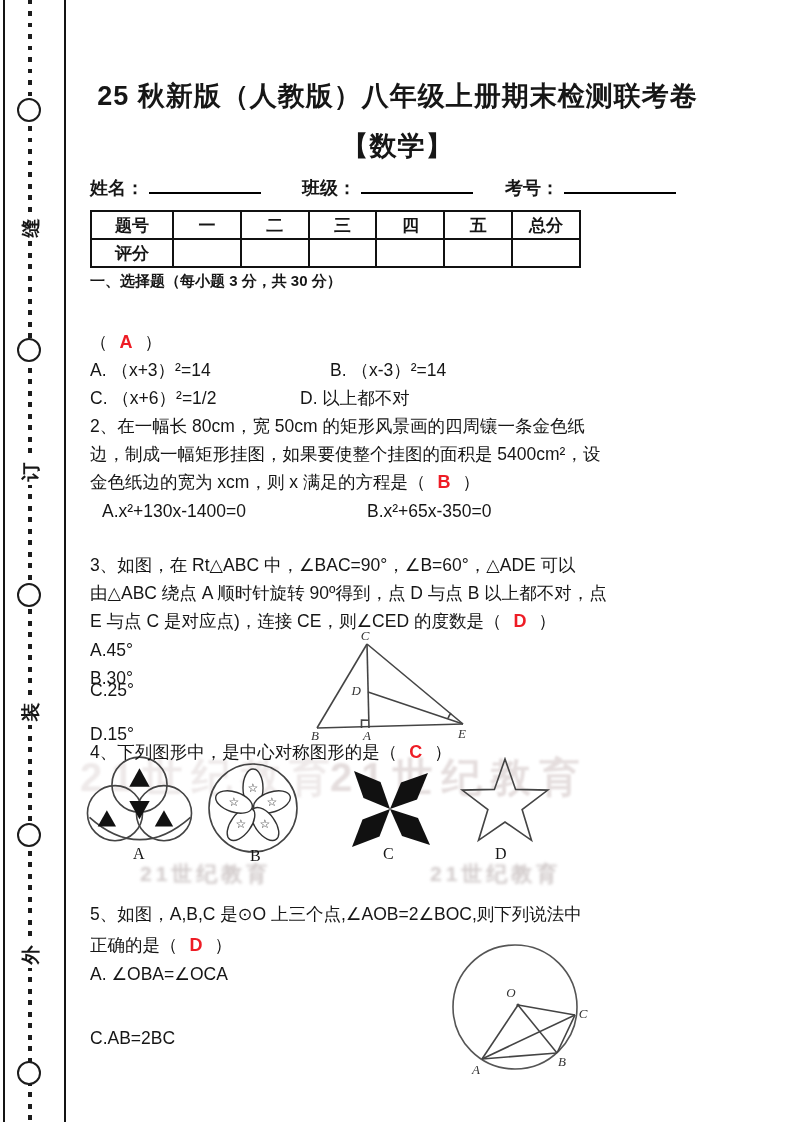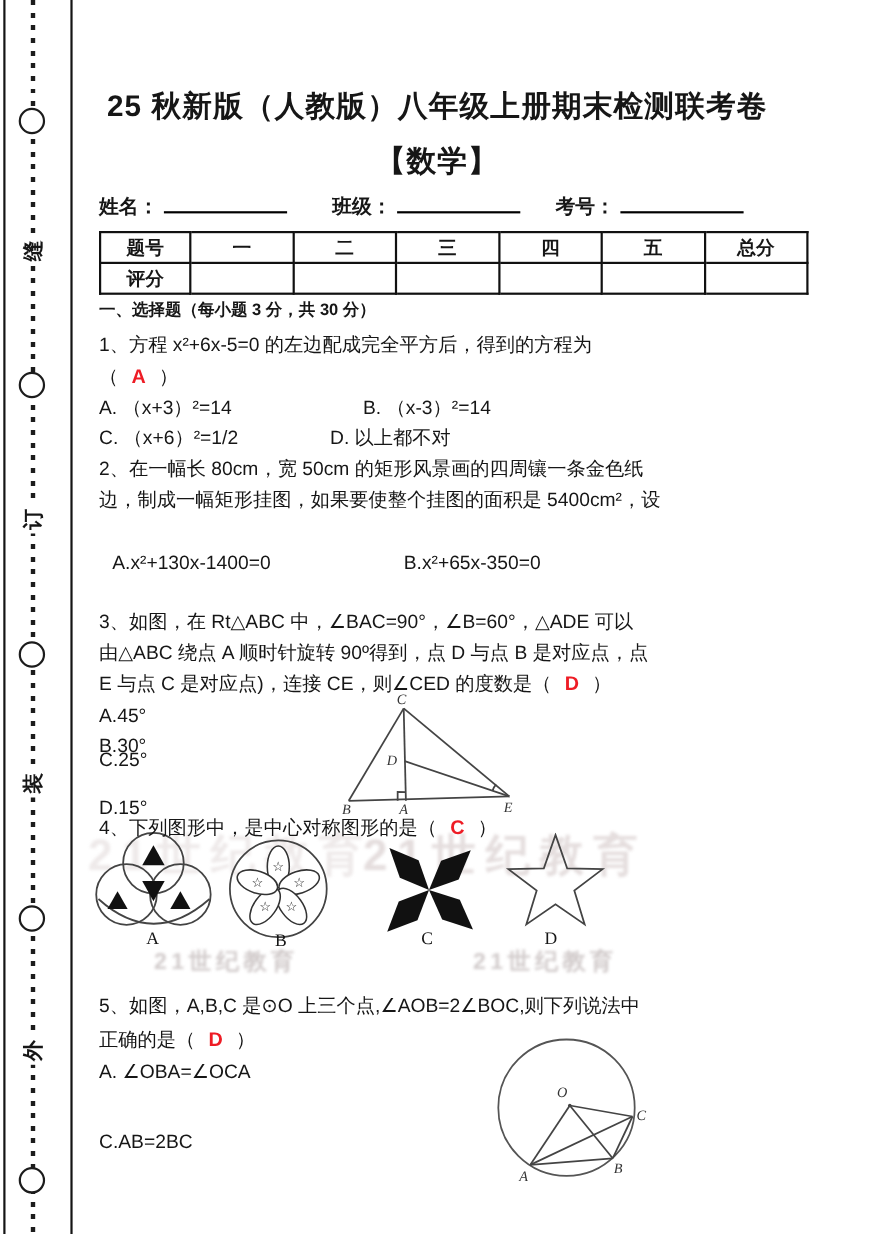--- a/index.html
+++ b/index.html
@@ -30,21 +30,21 @@
   .wm.big{font-size:40px;letter-spacing:9px;}
   .wm.small{font-size:21px;letter-spacing:4px;color:#b8aeae;opacity:.65;filter:blur(1.6px);}
   
   .content{position:absolute;left:90px;top:0;width:615px;height:1122px;}
   .abs{position:absolute;white-space:nowrap;}
   .title{width:615px;text-align:center;font-size:27px;font-weight:bold;letter-spacing:1px;}
   .fields{font-size:18px;font-weight:bold;}
   .blank{display:inline-block;width:112px;border-bottom:2.5px solid #000;height:15px;
          margin-left:5px;vertical-align:baseline;}
   table.score{
-    position:absolute;left:0;top:210px;width:645px;border-collapse:collapse;
+    position:absolute;left:0;top:210px;width:491px;border-collapse:collapse;
     font-size:17px;font-weight:bold;table-layout:fixed;
   }
   table.score td,table.score th{
     border:2px solid #111;height:26px;text-align:center;padding:0;font-weight:bold;
   }
   table.score .c0{width:80px;}
   .section-head{font-size:15px;font-weight:bold;}
   .line{font-size:17.5px;}
   .ans{color:#ee1c25;font-weight:bold;padding:0 12px;font-size:18px;}
   .optcol{display:inline-block;}
@@ -113,39 +113,41 @@
         <td></td>
         <td></td>
         <td></td>
         <td></td>
       </tr>
     </tbody>
       </table>
 
     <div class="abs section-head" style="top:272px;left:0">一、选择题（每小题 3 分，共 30 分）</div>
 
-    <div class="abs line" style="top:301px;left:0">1、方程 x²+6x-5=0 的左边配成完全平方后，得到的方程为</div>
     <div class="abs line" style="top:330px;left:0">
       <span>（</span><span class="ans">A</span><span>）</span>
     </div>
     <div class="abs line" style="top:358px;left:0">
       <span class="optcol w240">A. （x+3）²=14</span><span>B. （x-3）²=14</span>
     </div>
     <div class="abs line" style="top:386px;left:0">
       <span class="optcol w210">C. （x+6）²=1/2</span><span>D. 以上都不对</span>
     </div>
 
     <div class="abs line" style="top:414px;left:0">2、在一幅长 80cm，宽 50cm 的矩形风景画的四周镶一条金色纸</div>
     <div class="abs line" style="top:442px;left:0">边，制成一幅矩形挂图，如果要使整个挂图的面积是 5400cm²，设</div>
+    <div class="abs line" style="top:470px;left:0">
+      <span>金色纸边的宽为 xcm，则 x 满足的方程是（</span><span class="ans">B</span><span>）</span>
+    </div>
     <div class="abs line" style="top:501px;left:12px">
       <span class="optcol w265">A.x²+130x-1400=0</span><span>B.x²+65x-350=0</span>
     </div>
 
     <div class="abs line" style="top:553px;left:0">3、如图，在 Rt△ABC 中，∠BAC=90°，∠B=60°，△ADE 可以</div>
-    <div class="abs line" style="top:581px;left:0">由△ABC 绕点 A 顺时针旋转 90º得到，点 D 与点 B 是对应点，点</div>
+    <div class="abs line" style="top:581px;left:0">由△ABC 绕点 A 顺时针旋转 90º得到，点 D 与点 B 以上都不对，点</div>
     <div class="abs line" style="top:609px;left:0">
       <span>E 与点 C 是对应点)，连接 CE，则∠CED 的度数是（</span><span class="ans">D</span><span>）</span>
     </div>
     <div class="abs line" style="top:640px;left:0">A.45°</div>
     <div class="abs line" style="top:668px;left:0">B.30°</div>
     <div class="abs line" style="top:680px;left:0">C.25°</div>
     <div class="abs line" style="top:724px;left:0">D.15°</div>
 
     <svg class="abs" style="top:630px;left:215px" width="170" height="112" viewBox="0 0 170 112">
       <polyline class="geoline" points="12,98 158,94"></polyline>

